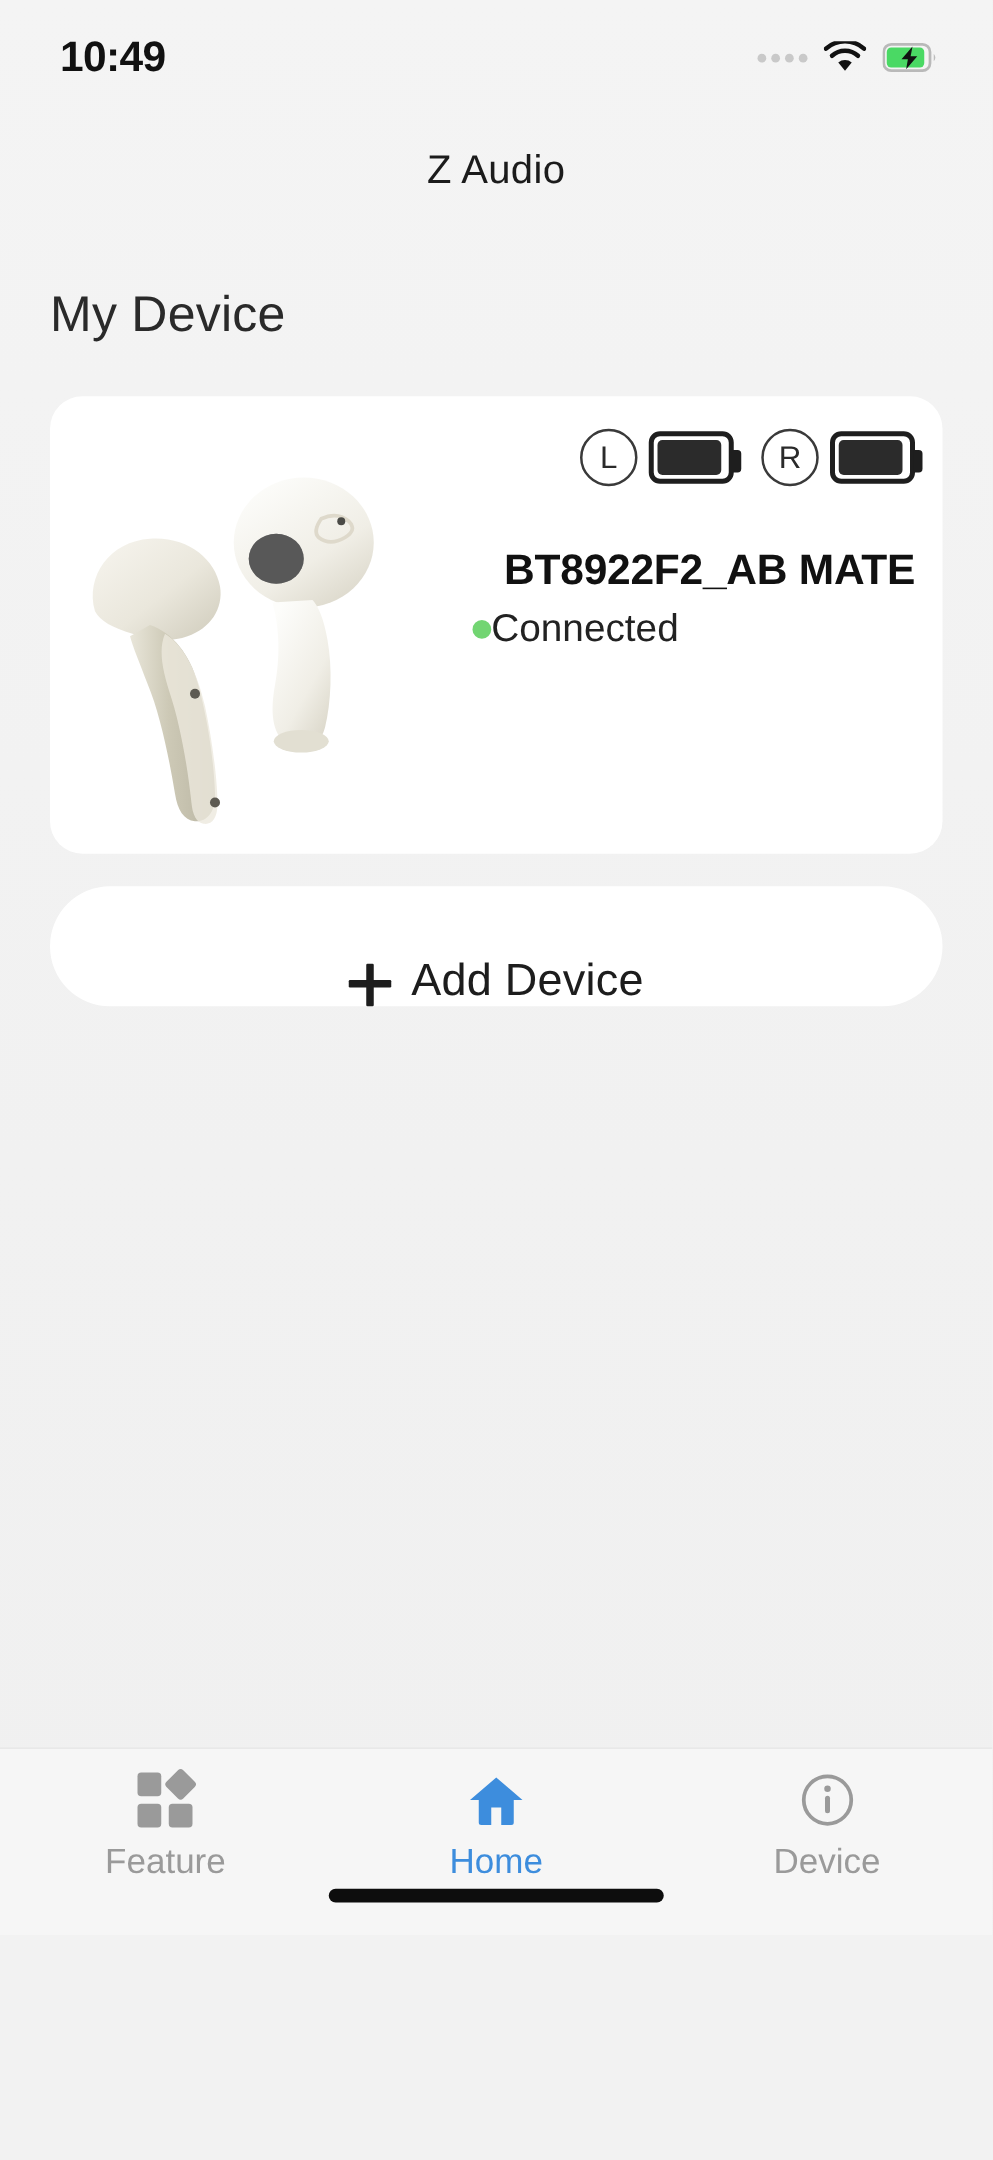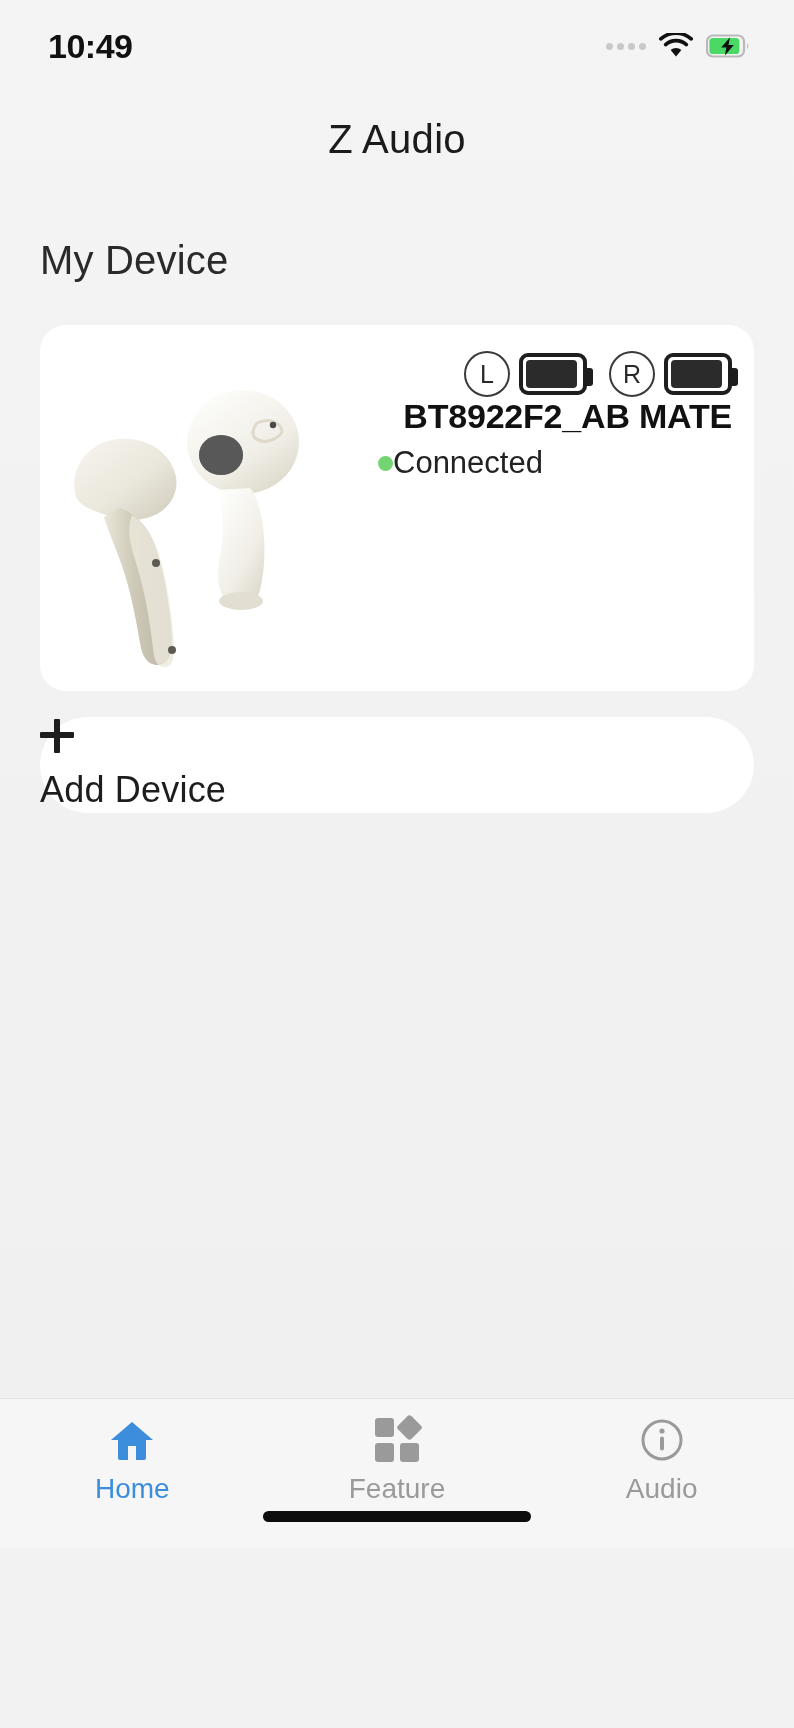--- a/index.html
+++ b/index.html
@@ -28,21 +28,21 @@
   .status-right { display: flex; align-items: center; gap: 13px; }
   .sig-dots { display: flex; gap: 4px; align-items: flex-end; }
   .sig-dots i {
     width: 7px; height: 7px; border-radius: 50%; background: #c9c9c9; display: block;
   }
   .wifi-ico { width: 34px; height: 26px; display: block; }
   .batt-ico { width: 44px; height: 24px; position: relative; display: block; }
 
   
   .app-title {
-    text-align: center; font-size: 40px; color: #1b1b1b;
+    text-align: center; font-size: 32px; color: #1b1b1b;
     font-weight: 400; letter-spacing: 0.3px;
     padding-top: 25px; padding-bottom: 8px;
   }
 
   
   .content { flex: 1 1 auto; padding: 0 40px; }
   .section-title {
     font-size: 40px; color: #2a2a2a; font-weight: 400;
     margin-top: 68px; margin-bottom: 42px; letter-spacing: 0.2px;
   }
@@ -77,35 +77,34 @@
   }
   .bud-batt::after {
     content: ""; position: absolute; right: -10px; top: 11px;
     width: 7px; height: 18px; background: #1e1e1e; border-radius: 0 3px 3px 0;
   }
   .bud-batt .fill {
     height: 100%; background: #2b2b2b; border-radius: 4px;
   }
   .device-name {
     font-size: 34px; font-weight: 700; color: #111;
-    letter-spacing: -0.2px; white-space: nowrap;
+    margin-top: 48px; letter-spacing: -0.2px; white-space: nowrap;
   }
   .device-status {
     display: flex; align-items: center; gap: 0; margin-top: 9px;
     align-self: flex-start; margin-left: 6px;
   }
   .status-dot { width: 15px; height: 15px; border-radius: 50%; background: #72d572; flex: 0 0 15px; }
   .status-text { font-size: 31px; color: #222; font-weight: 400; }
 
   
   .add-device {
     margin-top: 26px; height: 96px; background: #fff; border-radius: 48px;
-    display: flex; align-items: flex-start; justify-content: center; gap: 16px;
+    display: flex; align-items: flex-end; justify-content: center; gap: 16px;
     cursor: pointer;
-    flex-direction: column;
   }
   .plus-ico {
     position: relative; width: 34px; height: 34px; flex: 0 0 34px;
   }
   .plus-ico::before, .plus-ico::after {
     content: ""; position: absolute; background: #1d1d1d; border-radius: 1px;
   }
   .plus-ico::before { left: 0; top: 13px; width: 34px; height: 6px; }
   .plus-ico::after  { top: 0; left: 14px; height: 34px; width: 6px; }
   .add-label { font-size: 36px; color: #1d1d1d; letter-spacing: 0.2px; }
@@ -236,47 +235,47 @@
       </div>
     </div>
 
     <div class="add-device">
       <span class="plus-ico"></span>
       <span class="add-label">Add Device</span>
     </div>
   </div>
 
   <div class="tabbar">
-    <div class="tab active">
-      <span class="tab-ico">
-        <svg width="46" height="42" viewBox="0 0 46 42">
-          <path d="M23 3 L44 21 h-7 v18 a2 2 0 0 1 -2 2 h-8 v-14 h-8 v14 h-8 a2 2 0 0 1 -2 -2 V21 H2 Z" fill="#3d8ddd"></path>
-        </svg>
-      </span>
-      <span class="tab-label">Home</span>
-    </div>
-
     <div class="tab">
       <span class="tab-ico">
         <span class="feature-ico">
           <span class="s1"></span>
             <span class="s2"></span>
             <span class="s3"></span>
             <span class="s4"></span>
         </span>
       </span>
       <span class="tab-label">Feature</span>
     </div>
 
+    <div class="tab active">
+      <span class="tab-ico">
+        <svg width="46" height="42" viewBox="0 0 46 42">
+          <path d="M23 3 L44 21 h-7 v18 a2 2 0 0 1 -2 2 h-8 v-14 h-8 v14 h-8 a2 2 0 0 1 -2 -2 V21 H2 Z" fill="#3d8ddd"></path>
+        </svg>
+      </span>
+      <span class="tab-label">Home</span>
+    </div>
+
     <div class="tab">
       <span class="tab-ico">
         <svg width="44" height="44" viewBox="0 0 44 44">
           <circle cx="22" cy="22" r="19" fill="none" stroke="#9a9a9a" stroke-width="3"></circle>
           <circle cx="22" cy="13" r="2.6" fill="#9a9a9a"></circle>
           <rect x="20" y="18.5" width="4" height="14" rx="2" fill="#9a9a9a"></rect>
         </svg>
       </span>
-      <span class="tab-label">Audio</span>
+      <span class="tab-label">Device</span>
     </div>
   </div>
 
   <div class="home-indicator"></div>
 </div>
 
 </body></html>

